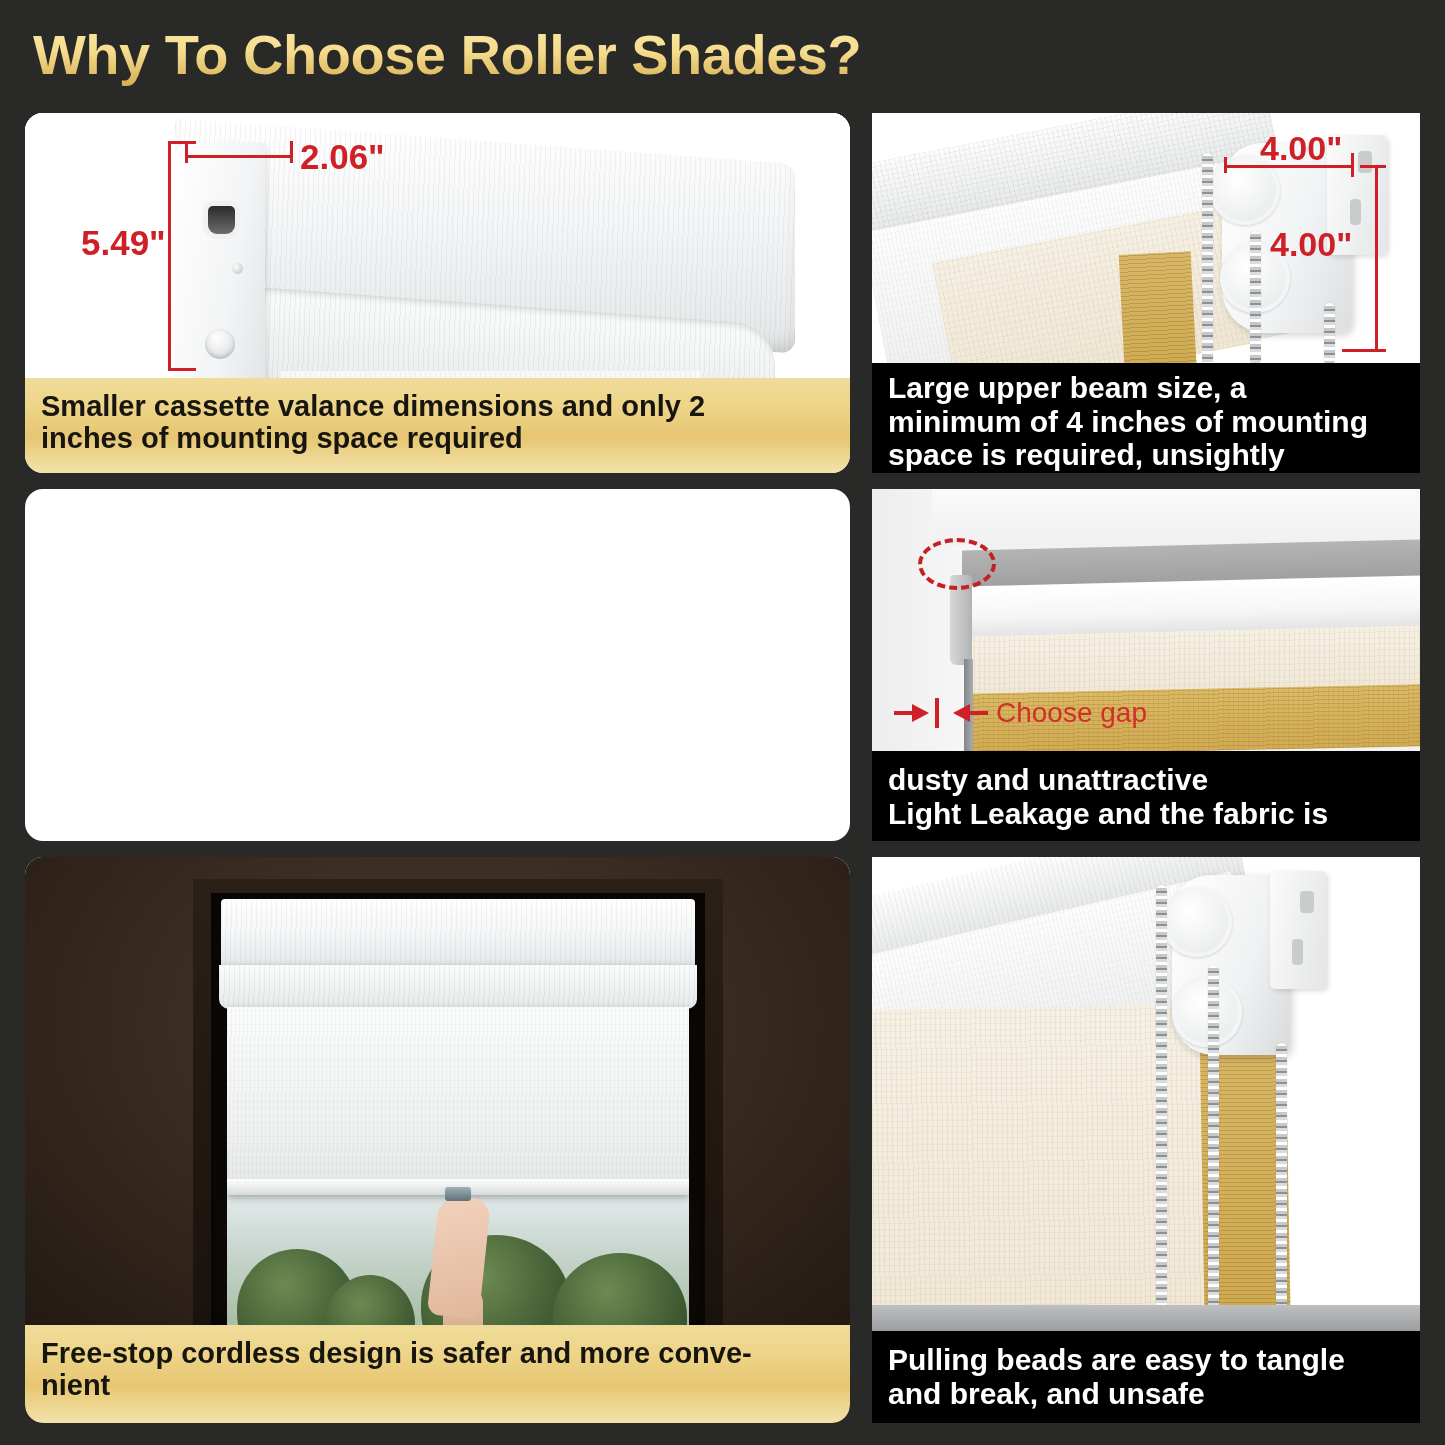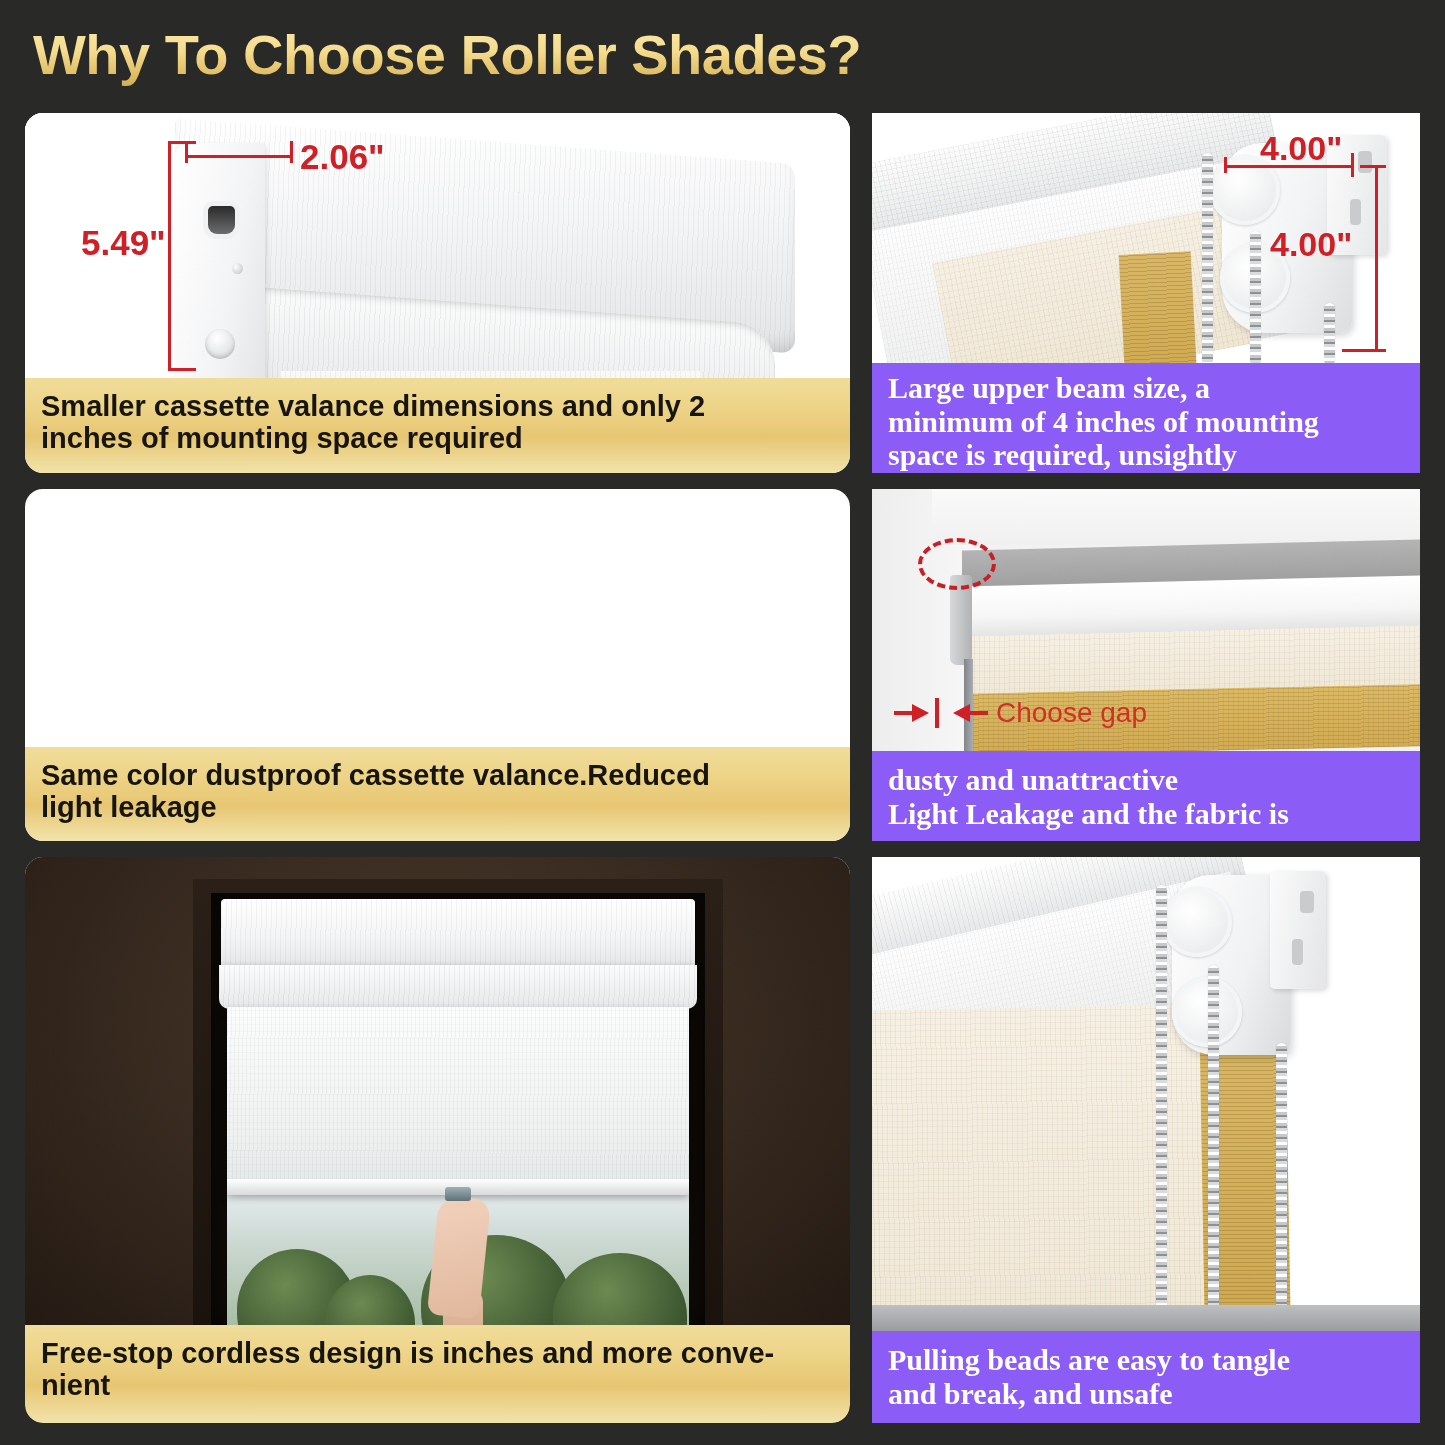--- a/index.html
+++ b/index.html
@@ -64,24 +64,23 @@
     line-height: 1.12;
   }
   .caption.good {
     background: linear-gradient(180deg,#f0dc9a 0%, #edd488 30%, #e7c672 62%, #f2e3ab 100%);
     color: #17150f;
     font-size: 29px;
     border-bottom-left-radius: 18px;
     border-bottom-right-radius: 18px;
   }
   .caption.bad {
-    background: #8b5cf6;
+    background: #000000;
     color: #ffffff;
     font-size: 30px;
-    font-family: Liberation Serif, serif;
   }
   .caption span { display: block; }
 
   
 
   
   .fab-white {
     background:
       repeating-linear-gradient(90deg, rgba(0,0,0,0.035) 0 1px, rgba(255,255,255,0) 1px 4px),
       repeating-linear-gradient(0deg, rgba(0,0,0,0.02) 0 1px, rgba(255,255,255,0) 1px 6px),
@@ -415,24 +414,20 @@
         <div class="dim-label" style="left:398px; top:112px; font-size:34px;">4.00"</div>
       </div>
       <div class="caption bad" style="height:110px; flex-direction:column; padding-top:8px;">
         <span>Large upper beam size, a</span>
         <span>minimum of 4 inches of mounting</span>
         <span>space is required, unsightly</span>
       </div>
     </div>
 
     <div class="panel good" style="left:25px; top:489px; width:825px; height:352px; background:#ffffff;">
-      <div class="caption good" style="height:94px; flex-direction:column;">
-        <span>Same color dustproof cassette valance.Reduced</span>
-        <span>light leakage</span>
-      </div>
     </div>
 
     <div class="panel bad" style="left:872px; top:489px; width:548px; height:352px; background:#f2f2f2;">
       <div class="photo" style="height:262px;">
         <div class="p4-bg"></div>
         <div class="p4-wall"></div>
         <div class="p4-top"></div>
         <div class="p4-shadowband"></div>
         <div class="p4-valance"></div>
         <div class="p4-cream fab-cream"></div>
@@ -469,21 +464,21 @@
         <div class="p5-tree" style="left:528px; top:396px; width:134px; height:126px;"></div>
         <div class="p5-valance"></div>
         <div class="p5-valance2"></div>
         <div class="p5-shade"></div>
         <div class="p5-bottomrail"></div>
         <div class="p5-arm"></div>
         <div class="p5-hand"></div>
         <div class="p5-grip"></div>
       </div>
       <div class="caption good" style="height:98px; flex-direction:column;">
-        <span>Free-stop cordless design is inches and more conve-</span>
+        <span>Free-stop cordless design is safer and more conve-</span>
         <span>nient</span>
       </div>
     </div>
 
     <div class="panel bad" style="left:872px; top:857px; width:548px; height:566px; background:#ffffff;">
       <div class="photo" style="height:474px;">
         <div class="p6-bg"></div>
         <div class="p6-tube"></div>
         <div class="p6-white fab-white"></div>
         <div class="p6-cream fab-cream"></div>

